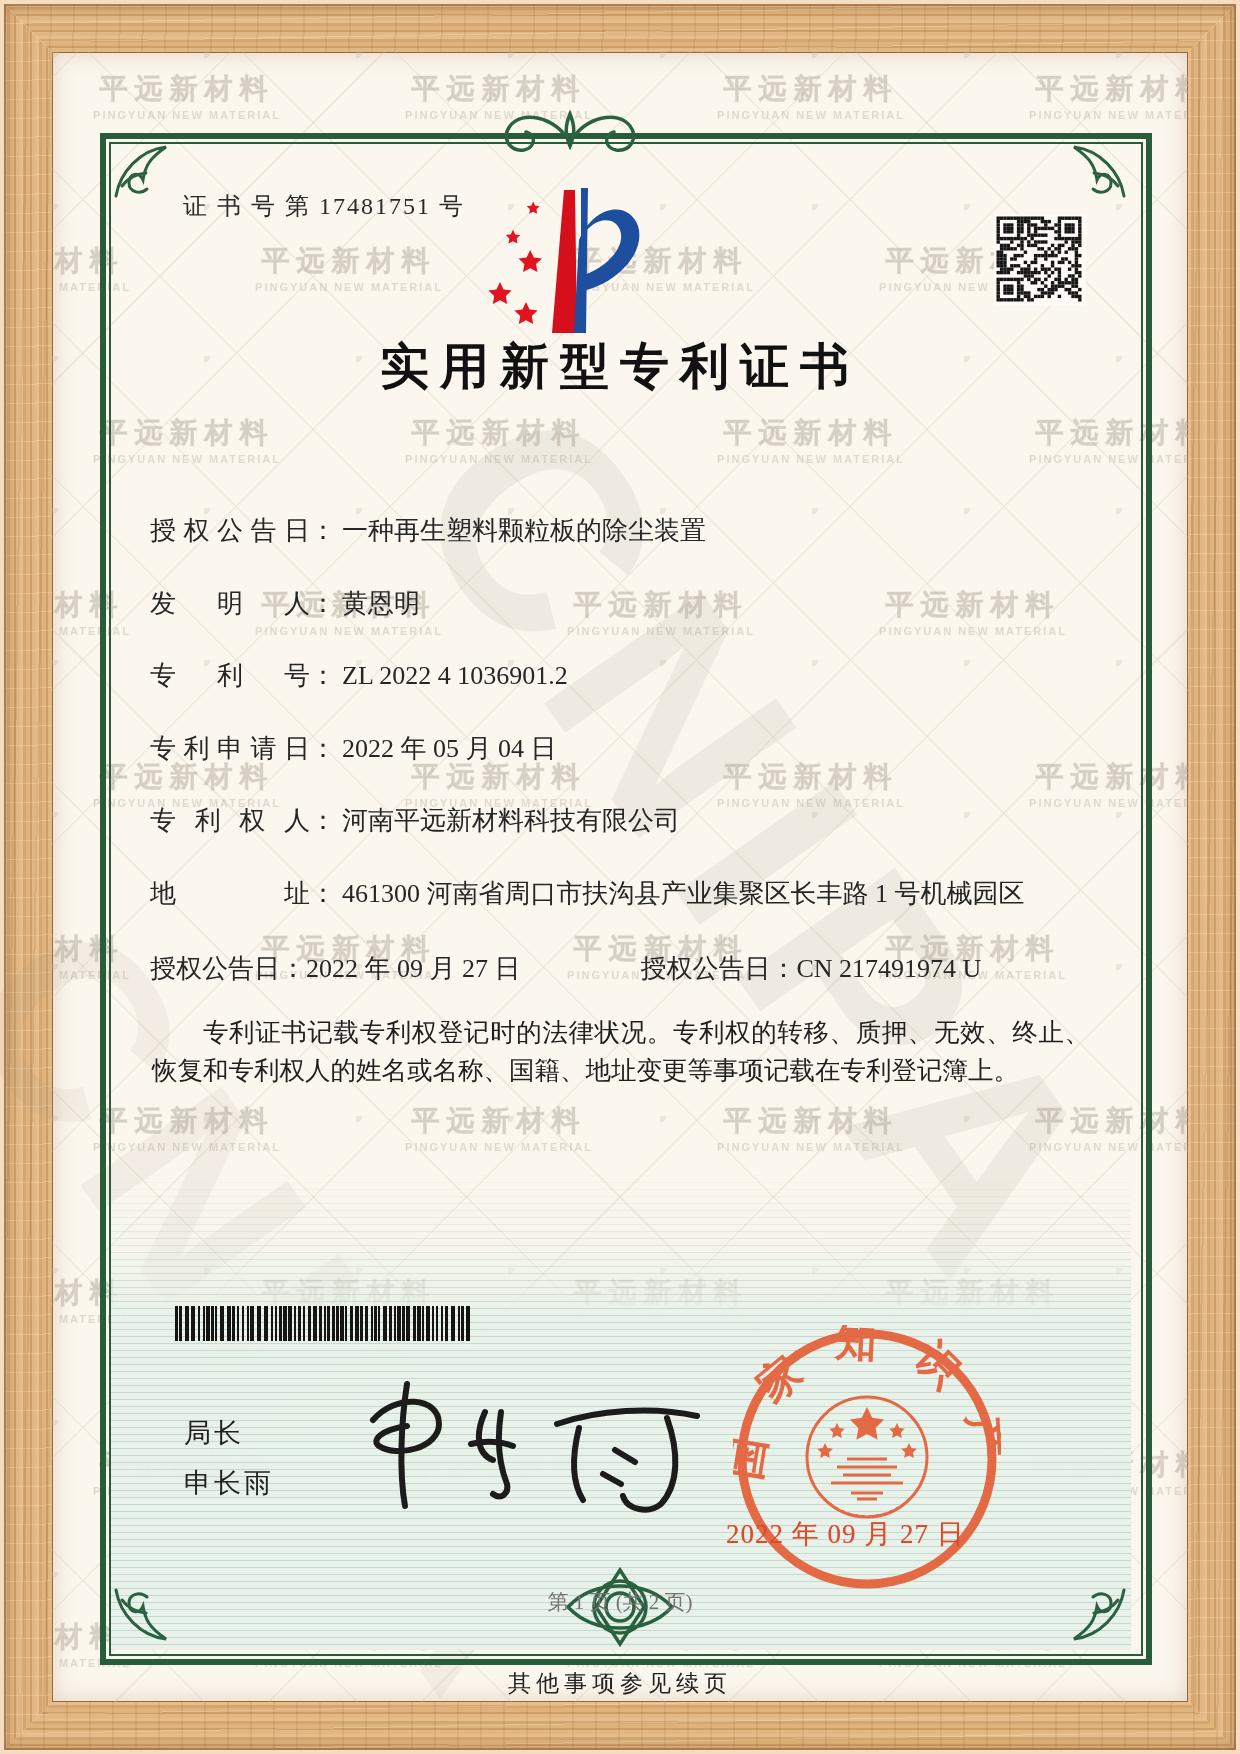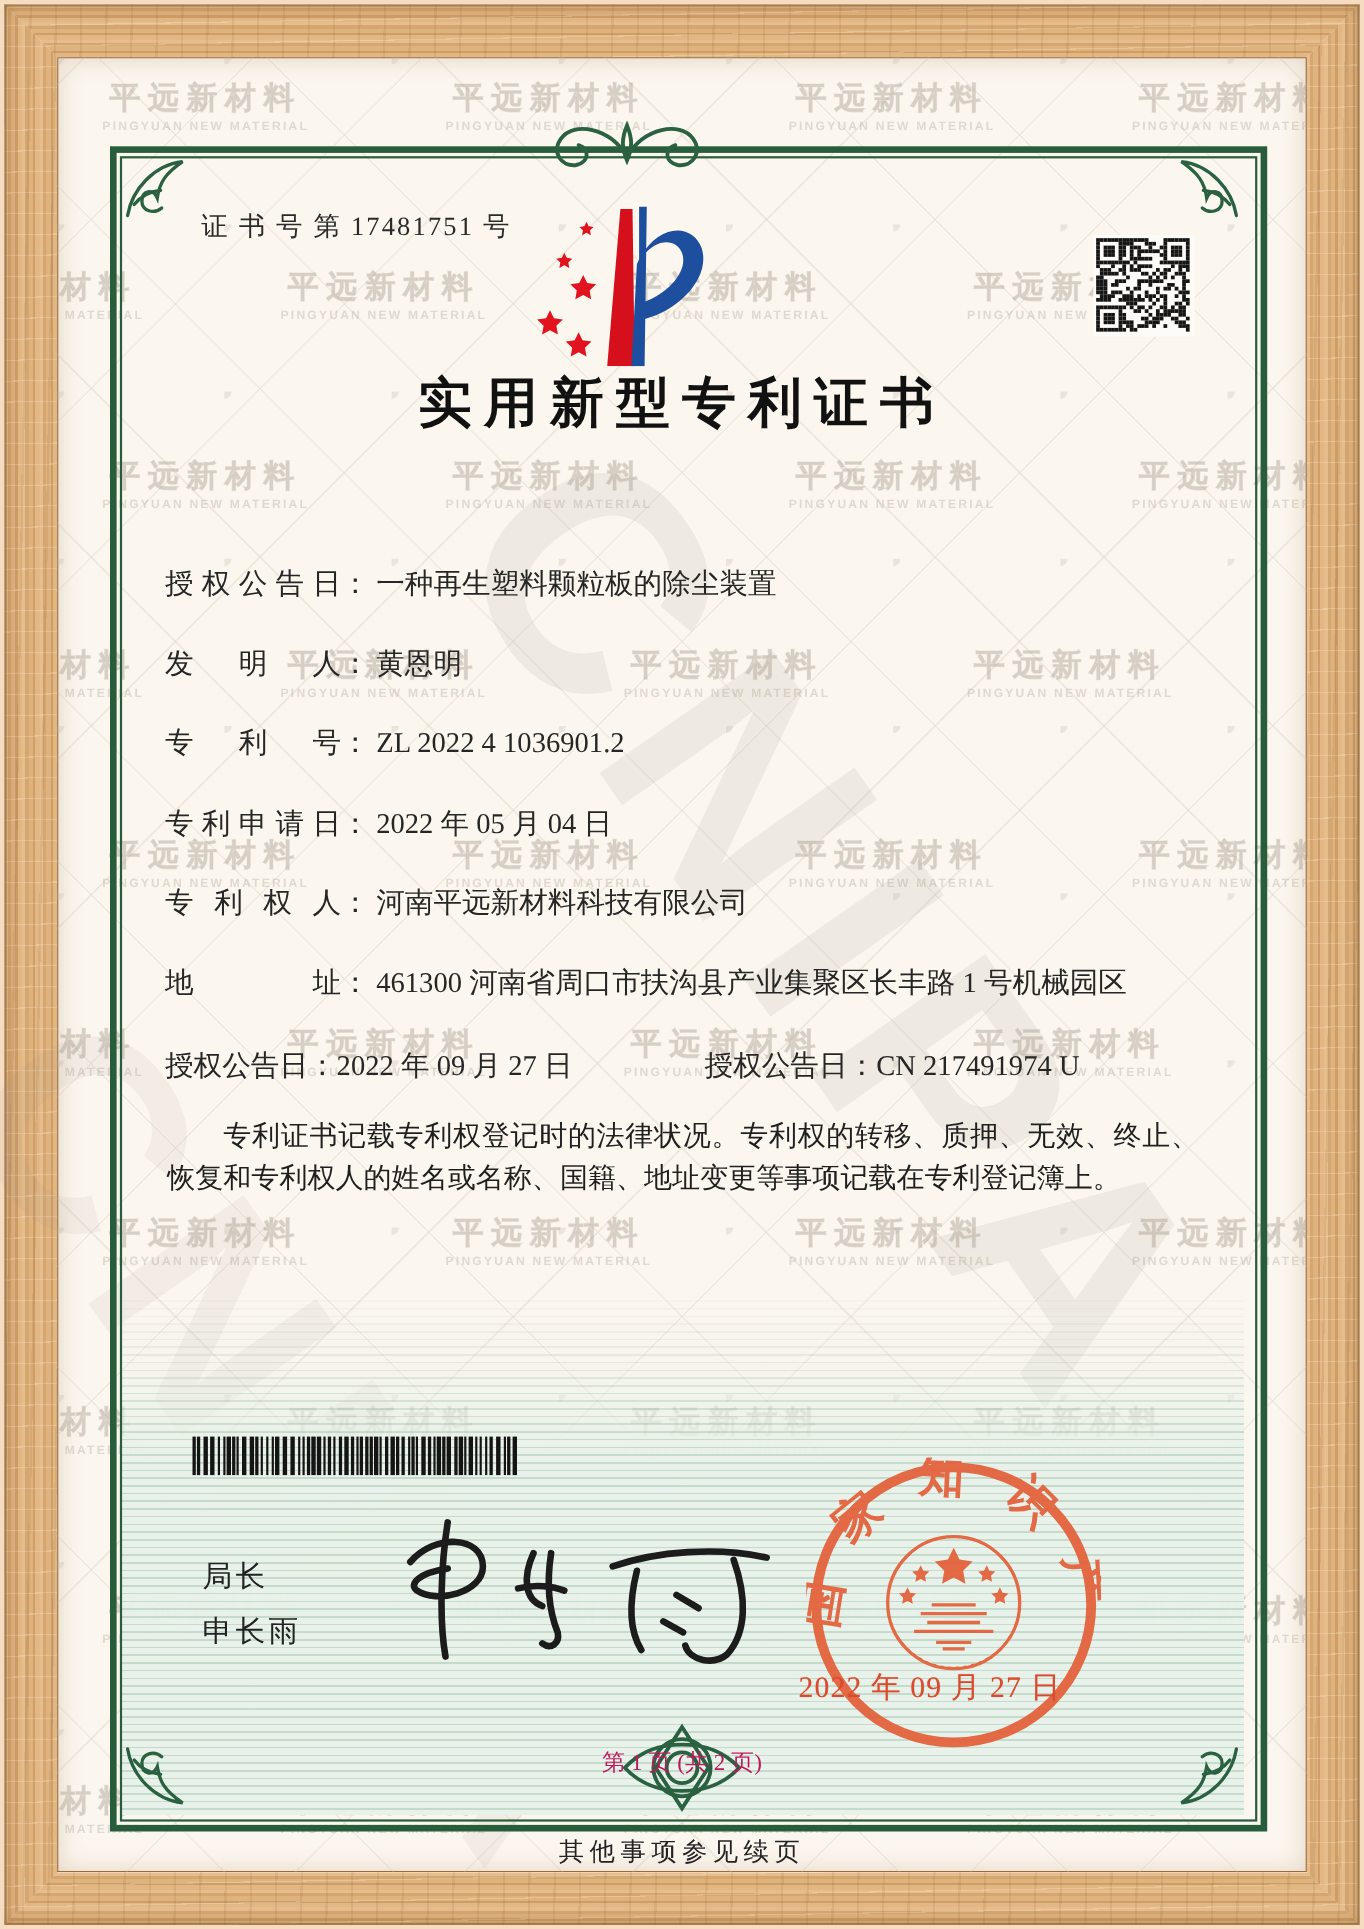--- a/index.html
+++ b/index.html
@@ -68,21 +68,21 @@
   .paras p{margin:0;text-indent:2em;}
 
   .barcode{position:absolute;left:175px;top:1306px;width:302px;height:35px;display:flex;align-items:stretch;}
   .barcode i{display:block;height:100%;}
   .signer{position:absolute;left:184px;top:1408px;font-size:27px;color:#222;letter-spacing:3px;line-height:50px;}
   .signature{position:absolute;left:335px;top:1372px;}
 
   .seal{position:absolute;left:733px;top:1325px;}
   .seal-date{position:absolute;left:726px;top:1516px;width:300px;font-size:27px;color:#d94a2e;
     letter-spacing:1px;white-space:nowrap;text-shadow:0 0 1px rgba(217,74,46,.4);}
-  .page-no{position:absolute;left:0;top:1588px;width:1240px;text-align:center;font-size:21px;color:#be185d;font-family:Liberation Serif, serif;}
+  .page-no{position:absolute;left:0;top:1588px;width:1240px;text-align:center;font-size:21px;color:#737373;font-family:Liberation Serif, serif;}
   .footer-note{position:absolute;left:0;top:1668px;width:1240px;text-align:center;font-size:23px;
     color:#222;letter-spacing:5px;}
 </style>
 </head>
 <body>
 
 <div id="page">
 
   <div class="wood wood-top"></div>
   <div class="wood wood-bottom"></div>

